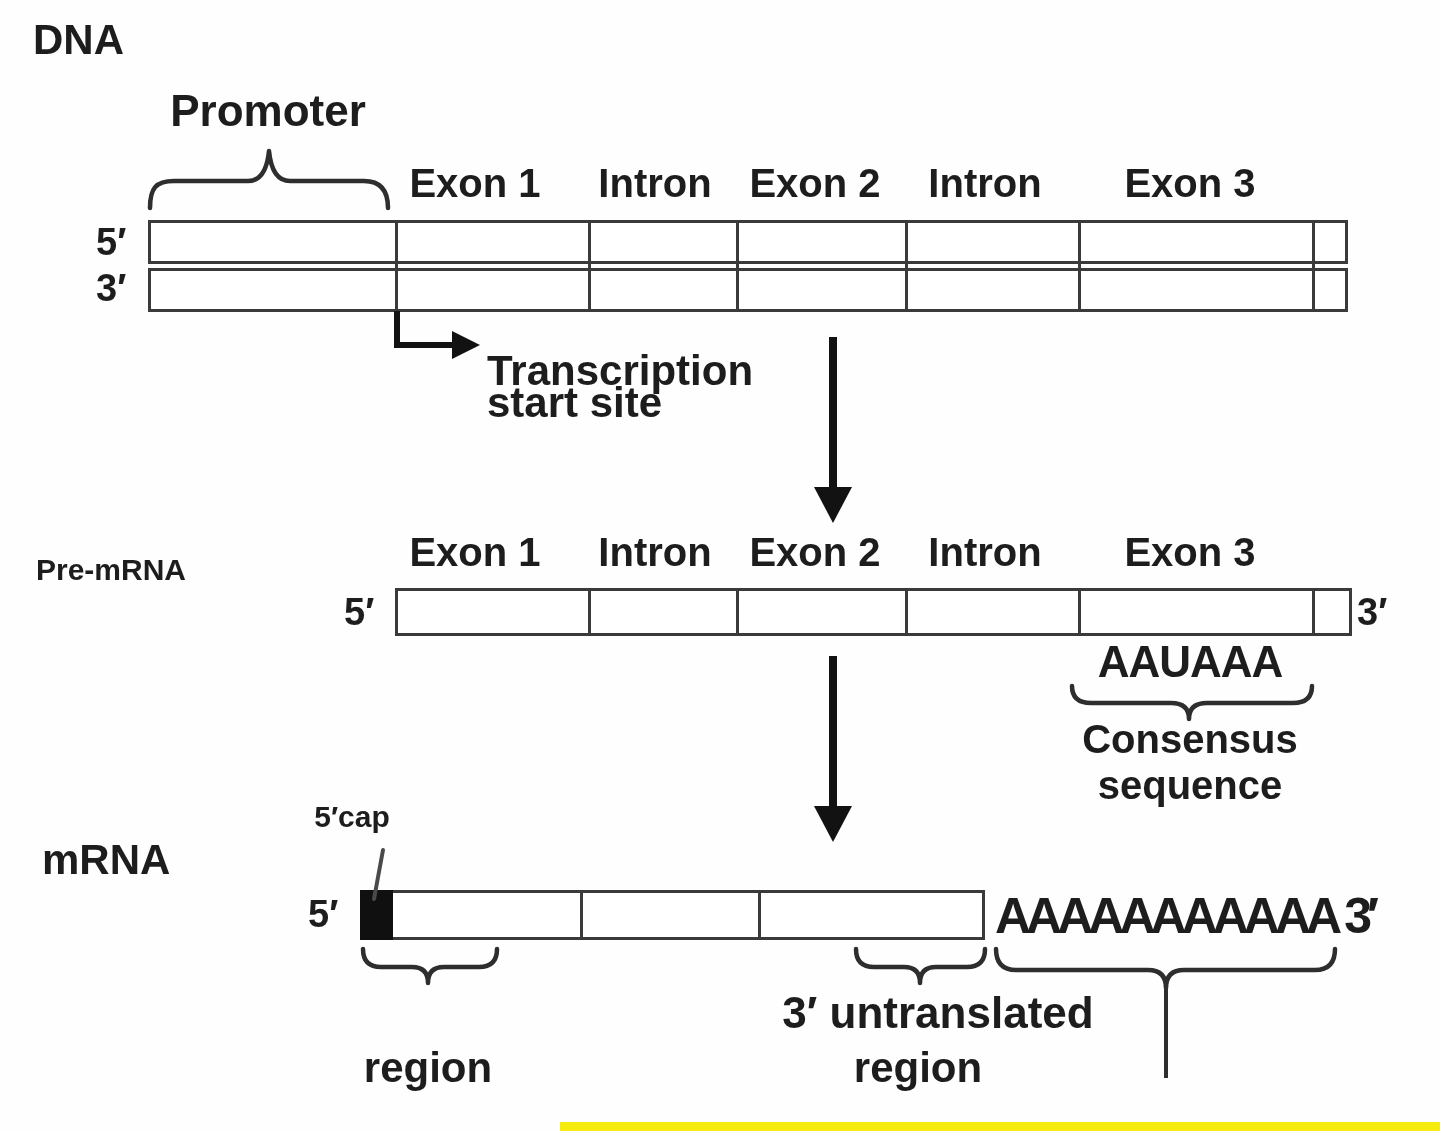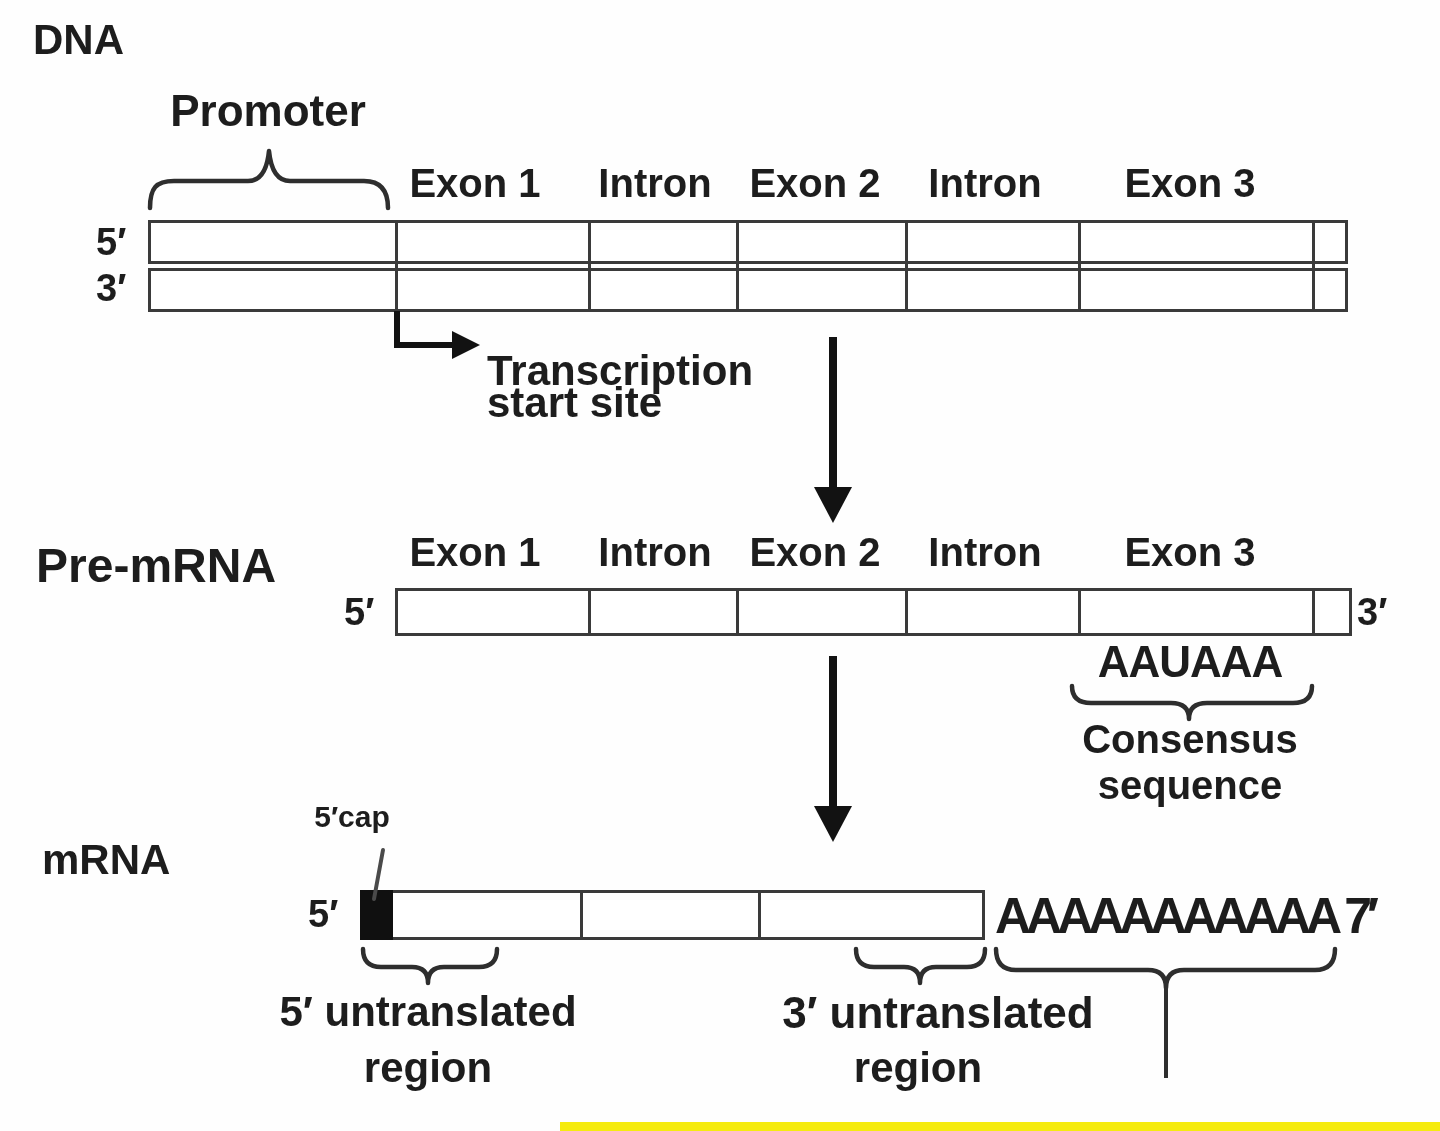--- a/index.html
+++ b/index.html
@@ -37,21 +37,21 @@
   <div class="divider" style="left:395px;top:220px;height:92px;"></div>
   <div class="divider" style="left:588px;top:220px;height:92px;"></div>
   <div class="divider" style="left:736px;top:220px;height:92px;"></div>
   <div class="divider" style="left:905px;top:220px;height:92px;"></div>
   <div class="divider" style="left:1078px;top:220px;height:92px;"></div>
   <div class="divider" style="left:1312px;top:220px;height:92px;"></div>
 
   <div class="txt" style="left:487px;top:324px;font-size:42px;margin-top:25px;">Transcription</div>
   <div class="txt" style="left:487px;top:381px;font-size:42px;">start site</div>
 
-  <div class="txt" style="left:36px;top:541px;font-size:48px;">Pre-mRNA</div>
+  <div class="txt" style="left:36px;top:554px;font-size:30px;">Pre-mRNA</div>
 
   <div class="txt ctr" style="left:390px;top:531px;width:170px;font-size:40px;">Exon 1</div>
   <div class="txt ctr" style="left:570px;top:531px;width:170px;font-size:40px;">Intron</div>
   <div class="txt ctr" style="left:730px;top:531px;width:170px;font-size:40px;">Exon 2</div>
   <div class="txt ctr" style="left:900px;top:531px;width:170px;font-size:40px;">Intron</div>
   <div class="txt ctr" style="left:1105px;top:531px;width:170px;font-size:40px;">Exon 3</div>
 
   <div class="txt" style="left:344px;top:593px;font-size:38px;">5′</div>
   <div class="txt" style="left:1357px;top:593px;font-size:38px;">3′</div>
 
@@ -68,23 +68,22 @@
 
   <div class="txt" style="left:42px;top:838px;font-size:42px;">mRNA</div>
   <div class="txt ctr" style="left:290px;top:801px;width:124px;font-size:30px;">5′cap</div>
   <div class="txt" style="left:308px;top:895px;font-size:38px;">5′</div>
 
   <div class="bar" style="left:360px;top:890px;width:625px;height:50px;"></div>
   <div class="cap" style="left:360px;top:890px;width:33px;height:50px;"></div>
   <div class="divider" style="left:580px;top:890px;height:50px;"></div>
   <div class="divider" style="left:758px;top:890px;height:50px;"></div>
 
-  <div class="txt" style="left:995px;top:890px;font-size:50px;letter-spacing:-5px;">AAAAAAAAAAA 7′</div>
+  <div class="txt" style="left:995px;top:890px;font-size:50px;letter-spacing:-5px;">AAAAAAAAAAA 3′</div>
 
-  <div class="txt ctr" style="left:250px;top:990px;width:356px;font-size:42px;">5′ untranslated</div>
   <div class="txt ctr" style="left:250px;top:1046px;width:356px;font-size:42px;">region</div>
   <div class="txt ctr" style="left:760px;top:990px;width:356px;font-size:44px;">3′ untranslated</div>
   <div class="txt ctr" style="left:740px;top:1046px;width:356px;font-size:42px;">region</div>
 
   <div class="highlight" style="left:560px;top:1122px;width:880px;height:9px;background:#f5eb0f;"></div>
 
   <svg class="overlay" width="1440" height="1131" viewBox="0 0 1440 1131">
 
     <path d="M150,208 C150,188 156,181 174,181 L248,181 Q266,181 269,151 Q272,181 290,181 L364,181 Q388,181 388,208" fill="none" stroke="#2e2e2e" stroke-width="4.5" stroke-linecap="round" stroke-linejoin="round"></path>
 

